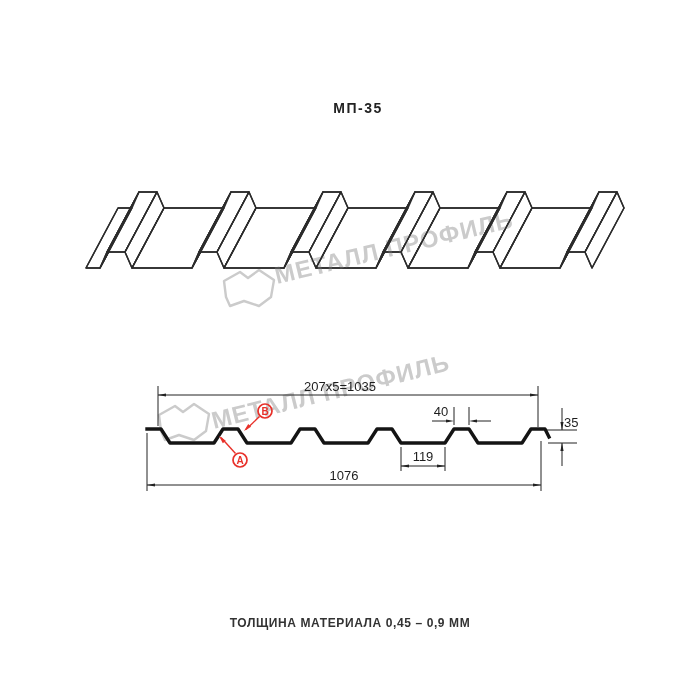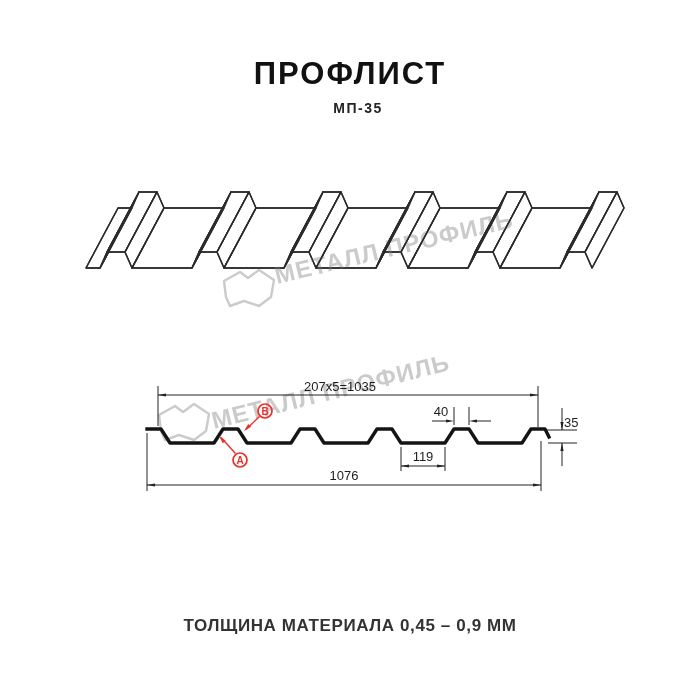--- a/index.html
+++ b/index.html
@@ -11,21 +11,21 @@
   .page-title{
     position:absolute;top:56px;left:0;width:700px;text-align:center;
     font-size:31px;font-weight:800;letter-spacing:2px;color:#111111;
   }
   .page-subtitle{
     position:absolute;top:100px;left:0;width:700px;text-align:center;
     font-size:14px;font-weight:700;letter-spacing:1.5px;color:#222222;padding-left:8px;
   }
   .thickness-note{
     position:absolute;top:616px;left:0;width:700px;text-align:center;
-    font-size:17px;font-weight:700;letter-spacing:0.6px;color:#333333;
+    font-size:12px;font-weight:700;letter-spacing:0.6px;color:#333333;
   }
   svg{position:absolute;display:block;}
   #svg-3d{left:80px;top:183px;width:560px;height:132px;}
   #svg-cross{left:135px;top:345px;width:465px;height:155px;}
   .sheet-face{stroke:#2b2b2b;stroke-width:1.4;stroke-linejoin:round;}
   .wm-text{font-family:"Liberation Sans",sans-serif;font-weight:bold;font-size:24px;
            fill:#cbcbcb;letter-spacing:1px;}
   .wm-logo{fill:none;stroke:#cbcbcb;stroke-width:2.4;stroke-linejoin:round;}
   .dim-line{stroke:#222222;stroke-width:1;fill:none;}
   .dim-arrow{fill:#222222;stroke:none;}
@@ -35,21 +35,20 @@
   .callout-letter{font-family:"Liberation Sans",sans-serif;font-size:10px;font-weight:bold;
                   fill:#e8312a;text-anchor:middle;}
   .callout-line{stroke:#e8312a;stroke-width:1.4;fill:none;}
   .callout-arrow{fill:#e8312a;stroke:none;}
 </style>
 </head>
 <body>
 
 <div class="stage">
 
-  <div class="page-title">ПРОФЛИСТ</div>
   <div class="page-subtitle">МП-35</div>
 
   <svg id="svg-3d" viewBox="80 183 560 132">
     <defs>
       <g id="sheet3d">
         <polygon points="86,268 100,268 132,208 118,208"></polygon>
         <polygon points="100,268 107,252 139,192 132,208"></polygon>
         <polygon points="107,252 125,252 157,192 139,192"></polygon>
         <polygon points="125,252 132,268 164,208 157,192"></polygon>
         <polygon points="132,268 192,268 224,208 164,208"></polygon>

